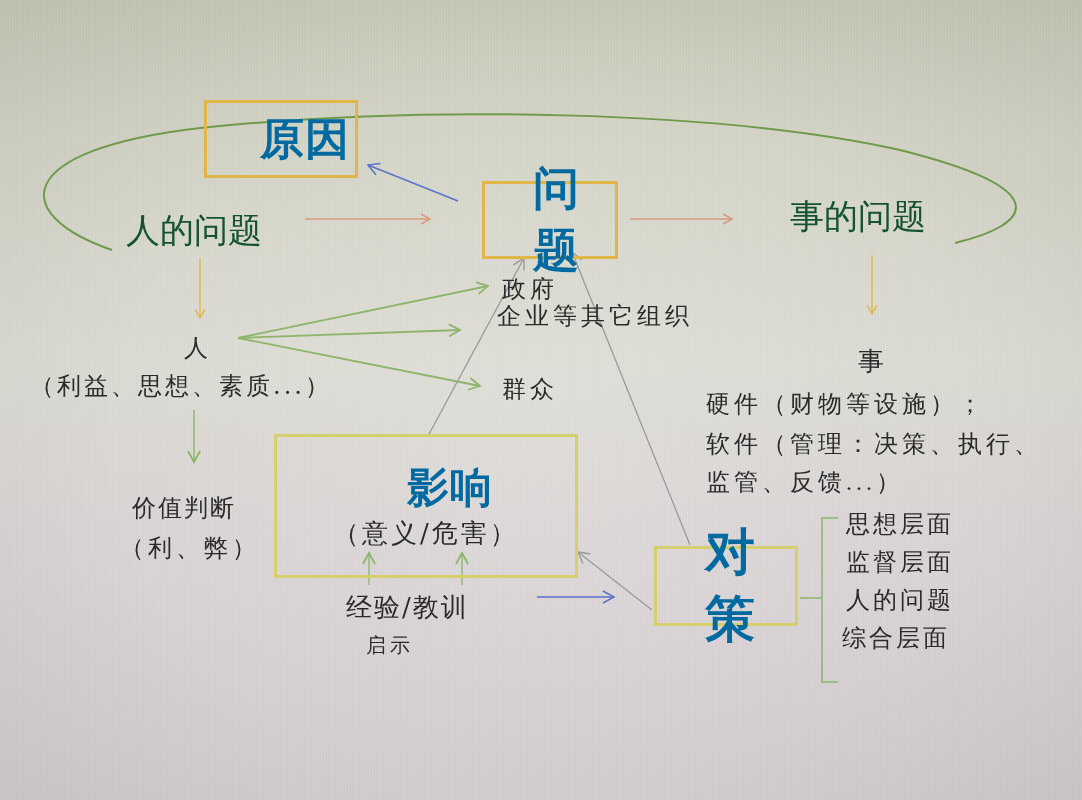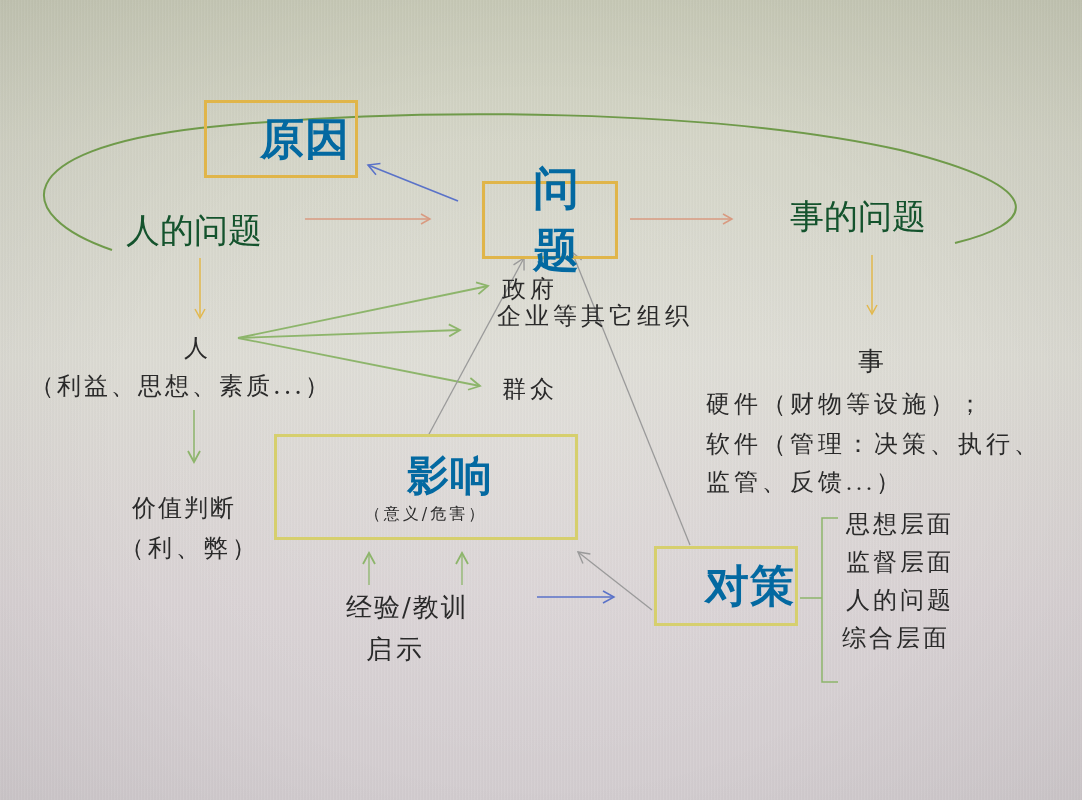--- a/index.html
+++ b/index.html
@@ -106,30 +106,30 @@
 <div class="t mid" style="left:502px; top:373px;">群众</div>
 
 <div class="t mid" style="left:858px; top:344px; font-size:26px;">事</div>
 <div class="t mid" style="left:706px; top:388px;">硬件（财物等设施）；</div>
 <div class="t mid" style="left:706px; top:428px;">软件（管理：决策、执行、</div>
 <div class="t mid" style="left:706px; top:466px;font-family:Liberation Serif, serif;">监管、反馈...）</div>
 
 <div class="t mid" style="left:132px; top:492px; letter-spacing:2px;">价值判断</div>
 <div class="t mid" style="left:120px; top:532px;">（利、弊）</div>
 
-<div class="box yellowgreen" style="left:274px; top:434px; width:304px; height:106px; flex-direction:column;">
+<div class="box yellowgreen" style="left:274px; top:434px; width:304px; height:144px; flex-direction:column;">
   <span class="key" style="font-size:42px; line-height:52px;">影响</span>
-  <span style="font-size:16px; letter-spacing:3px; margin-top:2px;">（意义/危害）</span>
+  <span style="font-size:26px; letter-spacing:3px; margin-top:2px;">（意义/危害）</span>
 </div>
 
 <div class="t mid" style="left:346px; top:590px; font-size:26px; letter-spacing:2px;">经验/教训</div>
-<div class="t mid" style="left:366px; top:632px; font-size:26px;">启示</div>
+<div class="t mid" style="left:366px; top:632px; font-size:20px;">启示</div>
 
 <div class="box yellowgreen" style="left:654px; top:546px; width:144px; height:80px;">
-  <span class="key" style="font-size:44px;">对策</span>
+  <span class="key" style="font-size:50px;">对策</span>
 </div>
 
 <div class="t list mid" style="left:846px; top:505px; font-size:24px; letter-spacing:3px;">
   <div>思想层面</div>
   <div>监督层面</div>
   <div>人的问题</div>
   <div style="margin-left:-4px;">综合层面</div>
 </div>
 
 </body></html>

